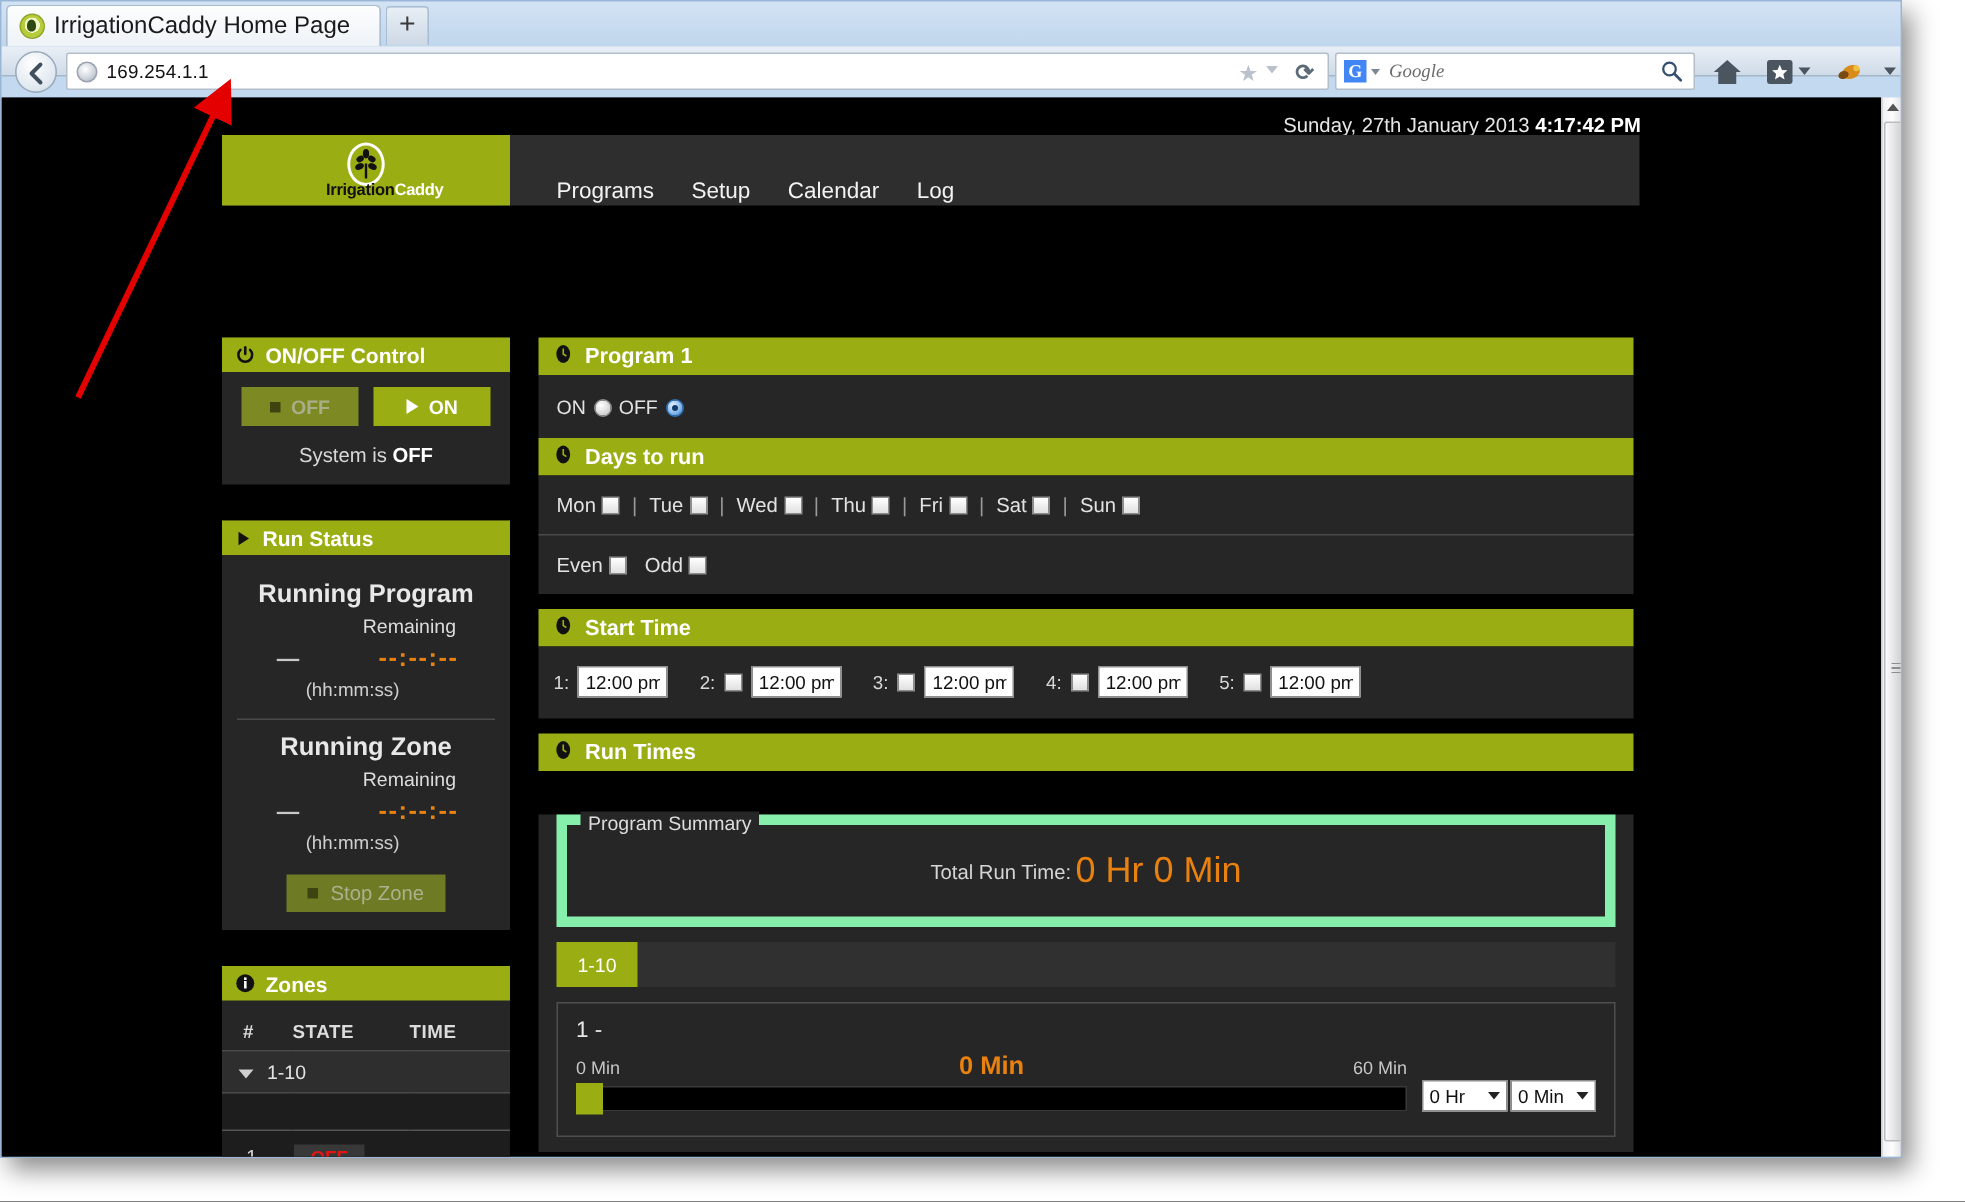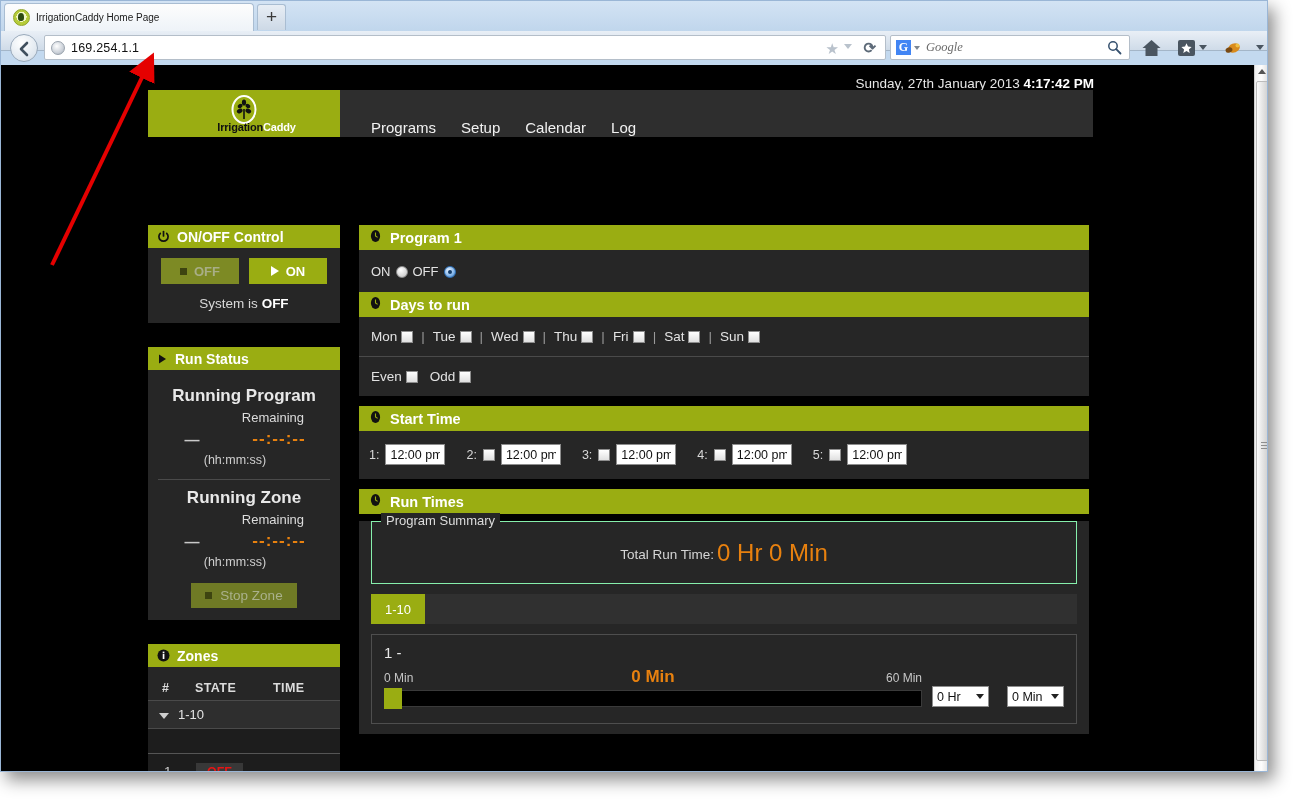--- a/index.html
+++ b/index.html
@@ -34,21 +34,21 @@
     width:15px;height:15px;border-radius:50%;
     background:radial-gradient(circle at 50% 45%, #f2f7c8 0 45%, #b6cc3a 46% 100%);
     border:1px solid #8fa429;
     position:relative;flex:none;
   }
   #tab .favicon::after{
     content:"";position:absolute;left:4px;top:3px;width:6px;height:8px;
     background:#2d4a12;border-radius:50% 50% 40% 40%;
   }
   #tab .tabtitle{
-    font-size:10px;color:#1a1a1a;white-space:nowrap;overflow:hidden;
+    font-size:16px;color:#1a1a1a;white-space:nowrap;overflow:hidden;
   }
   #newtab{
     position:absolute;left:256px;top:3px;width:29px;height:26px;
     background:linear-gradient(#e8eef5,#cdd9e6);
     border:1px solid #a9bdd2;border-bottom:none;border-radius:3px 3px 0 0;
     color:#3a3a3a;font-size:19px;line-height:24px;text-align:center;
     box-sizing:border-box;
   }
   
   #navbar{
@@ -222,38 +222,38 @@
   }
   .selbox .sc{border-left:4px solid transparent;border-right:4px solid transparent;border-top:5px solid #222;margin-left:6px;}
   .strow{padding:13px 0 14px 10px;display:flex;align-items:center;gap:6px;color:#d8d8d8;font-size:12.5px;}
   .tinput{
     background:#ffffff;color:#111;border:1px solid #8d8d8d;height:21px;width:60px;
     font-size:12.5px;padding:0 4px;box-sizing:border-box;font-family:"Liberation Sans",sans-serif;
   }
   .stgap{width:9px;}
   
   .fieldset{
-    margin:7px 12px 10px;border:1px solid #86efac;position:relative;
+    margin:29px 12px 10px;border:7px solid #86efac;position:relative;
     padding:17px 0 16px;
   }
   .flegend{position:absolute;left:9px;top:-9px;background:#262626;padding:0 5px;color:#dcdcdc;font-size:13px;}
   .trt{text-align:center;color:#d5d5d5;font-size:13.5px;}
   .trt .big{color:#e8810f;font-size:24px;font-weight:normal;vertical-align:-2px;margin-left:3px;}
   .tabrow{background:#303030;height:30px;margin:0 12px;display:flex;align-items:stretch;}
   .ztab{background:#9aad12;color:#ffffff;font-size:13px;display:flex;align-items:center;padding:0 14px;}
   .zonebox{margin:10px 12px 0;border:1px solid #4e4e4e;background:#262626;padding:9px 12px 12px;}
   .zonelbl{color:#e8e8e8;font-size:15px;margin-bottom:10px;}
   .sliderow{display:flex;align-items:flex-end;gap:10px;}
   .sliderwrap{flex:1;position:relative;height:40px;}
   .minlbl{position:absolute;left:0;top:0;color:#c6c6c6;font-size:12px;}
   .maxlbl{position:absolute;right:0;top:0;color:#c6c6c6;font-size:12px;}
   .curlbl{position:absolute;left:0;right:0;top:-4px;text-align:center;color:#e8810f;font-size:17px;font-weight:bold;}
   .track{position:absolute;left:0;right:0;bottom:4px;height:17px;background:#000000;border:1px solid #3a3a3a;box-sizing:border-box;}
   .handle{position:absolute;left:0;bottom:2px;width:18px;height:21px;background:#9aad12;}
-  .hmsel{display:flex;gap:18px;margin-bottom:4px;}
+  .hmsel{display:flex;gap:2px;margin-bottom:4px;}
   .hmsel .selbox{height:21px;width:57px;font-size:12.5px;}
   
   #annot{position:absolute;left:0;top:0;width:1310px;height:801px;pointer-events:none;}
 </style>
 </head>
 <body>
 
 <div id="window">
 
   <div id="tabstrip">

